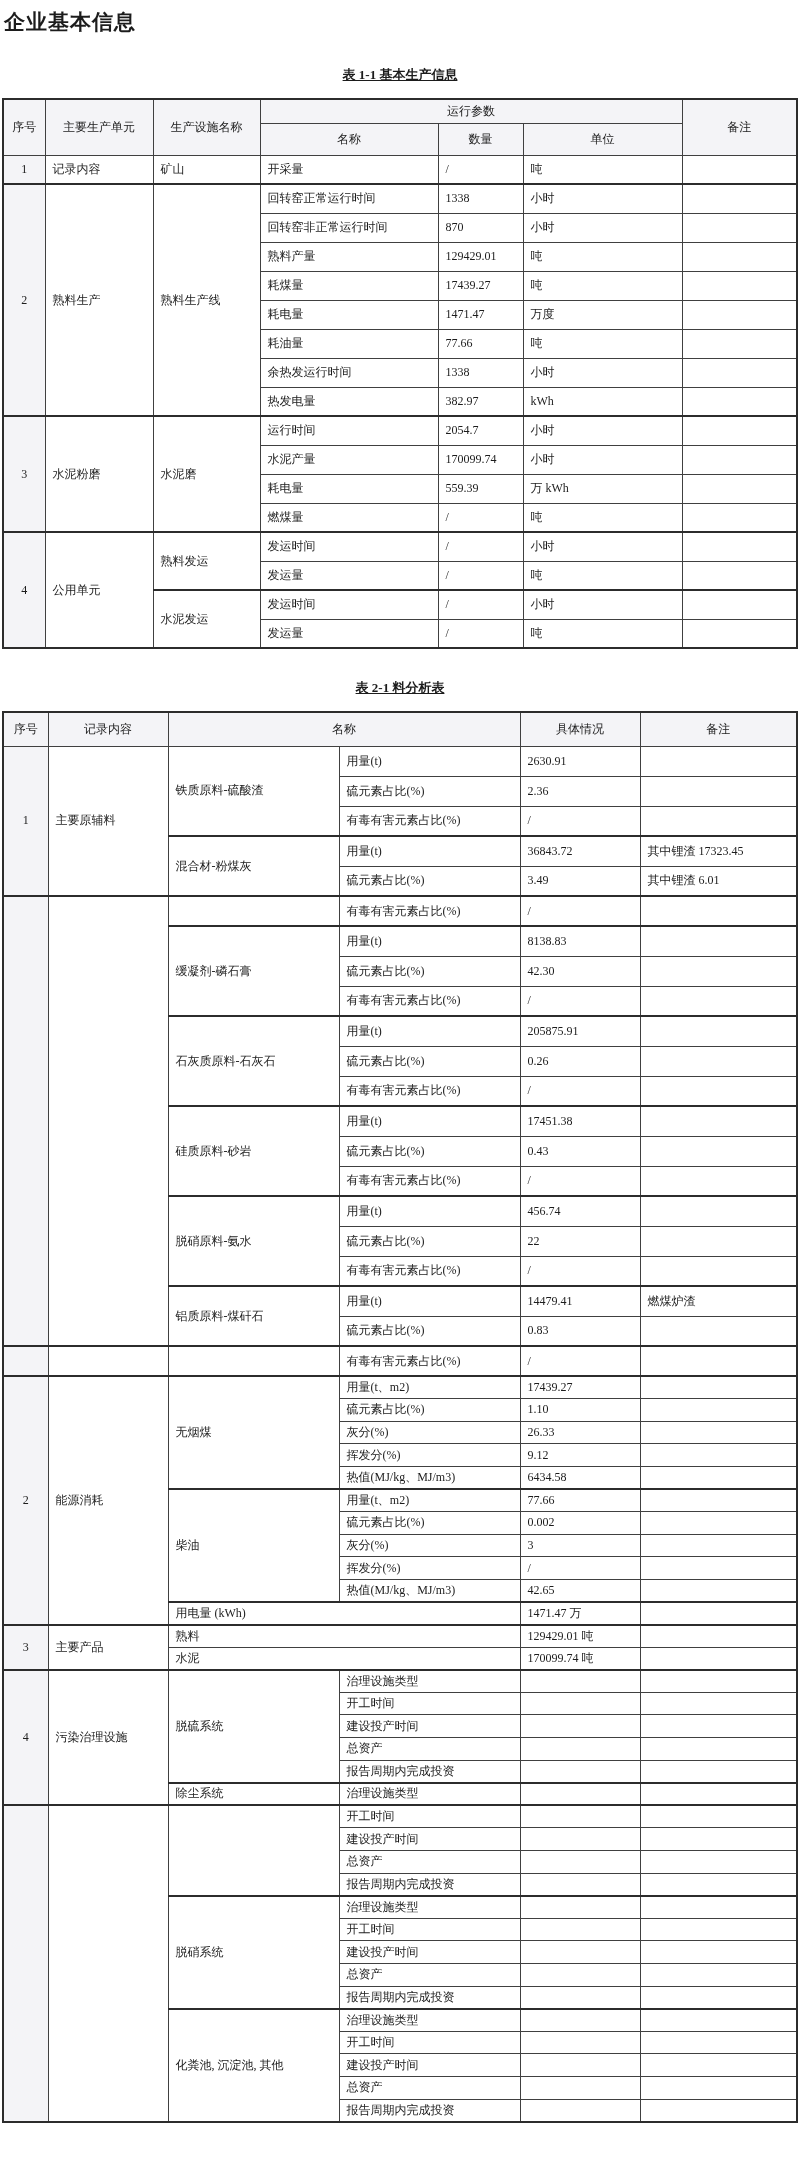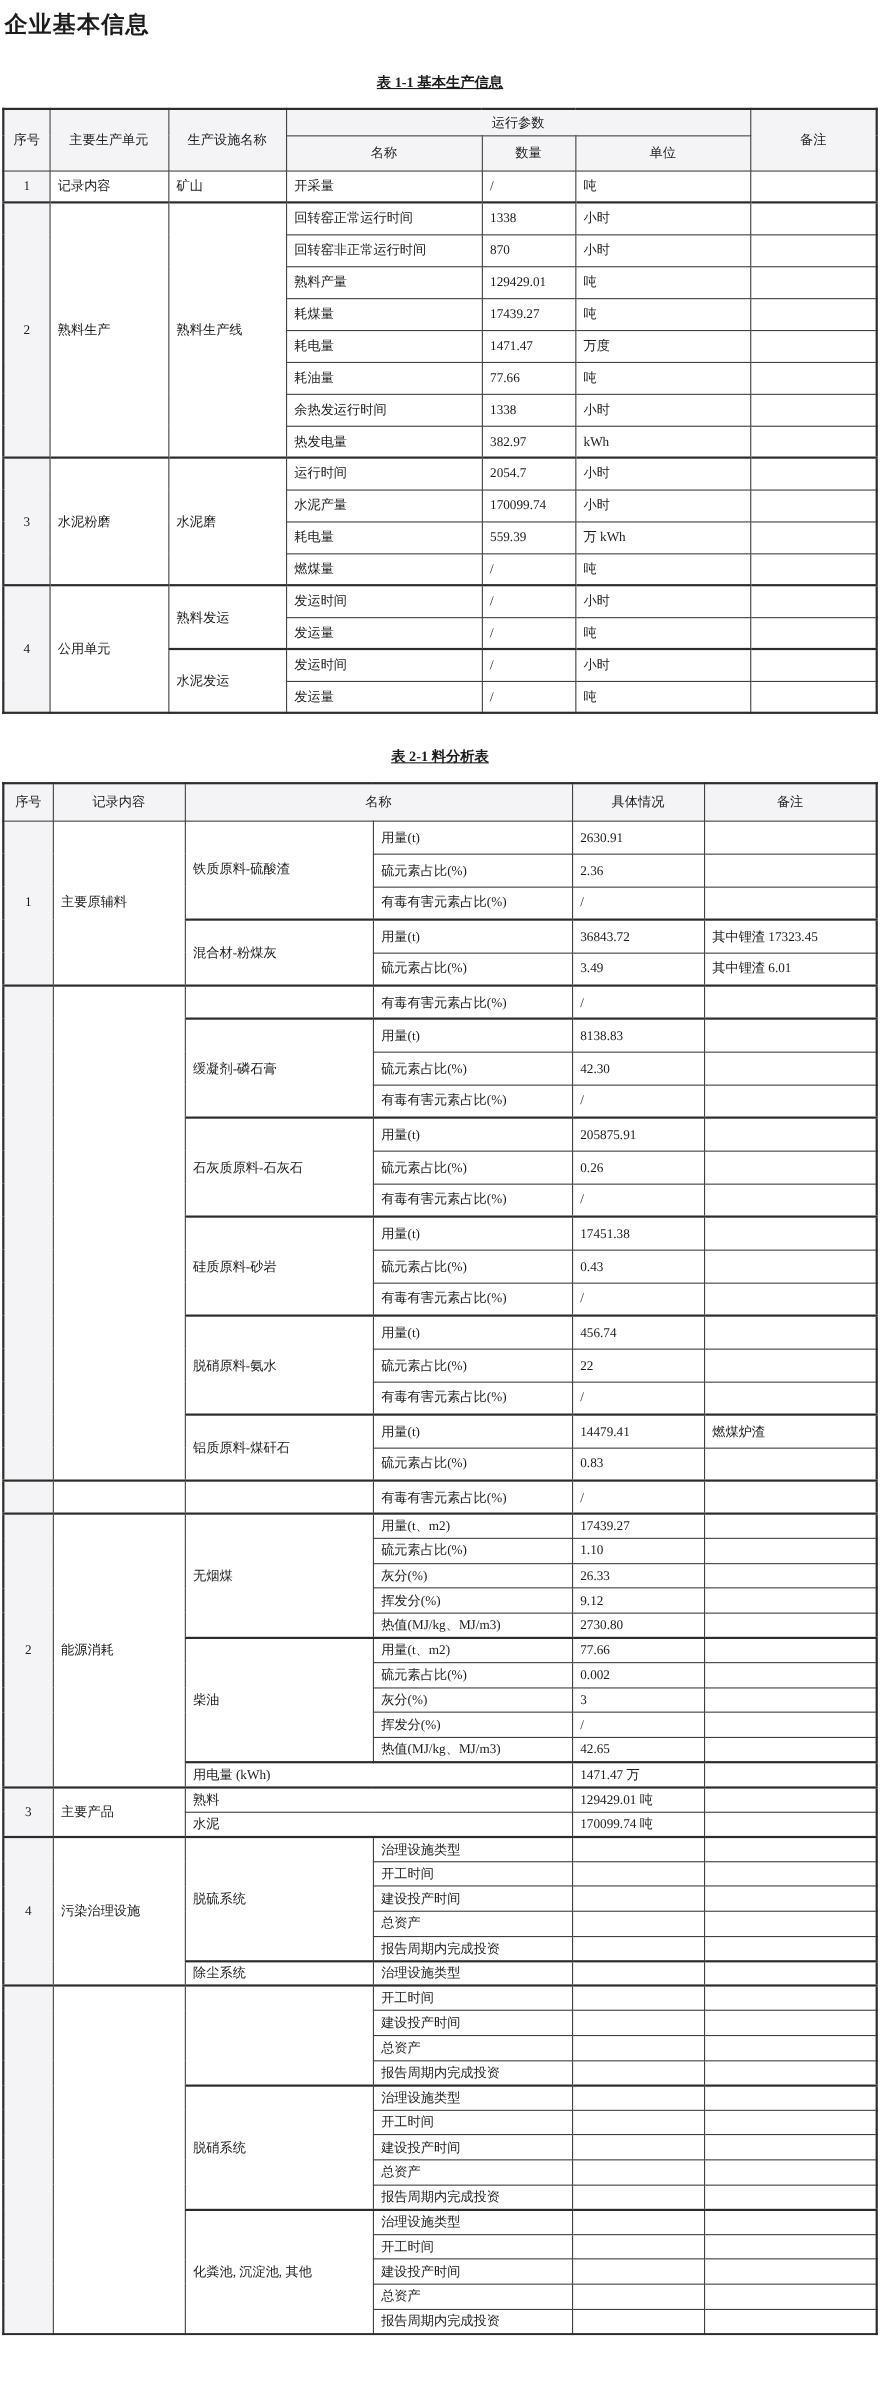--- a/index.html
+++ b/index.html
@@ -336,21 +336,21 @@
           <td class="lft">26.33</td>
           <td class="lft"></td>
         </tr>
         <tr class="r23">
           <td class="lft">挥发分(%)</td>
           <td class="lft">9.12</td>
           <td class="lft"></td>
         </tr>
         <tr class="r23">
           <td class="lft">热值(MJ/kg、MJ/m3)</td>
-          <td class="lft">2730.80</td>
+          <td class="lft">6434.58</td>
           <td class="lft"></td>
         </tr>
         <tr class="r23 hb">
           <td class="lft" rowspan="5">柴油</td>
           <td class="lft">用量(t、m2)</td>
           <td class="lft">77.66</td>
           <td class="lft"></td>
         </tr>
         <tr class="r23">
           <td class="lft">硫元素占比(%)</td>

